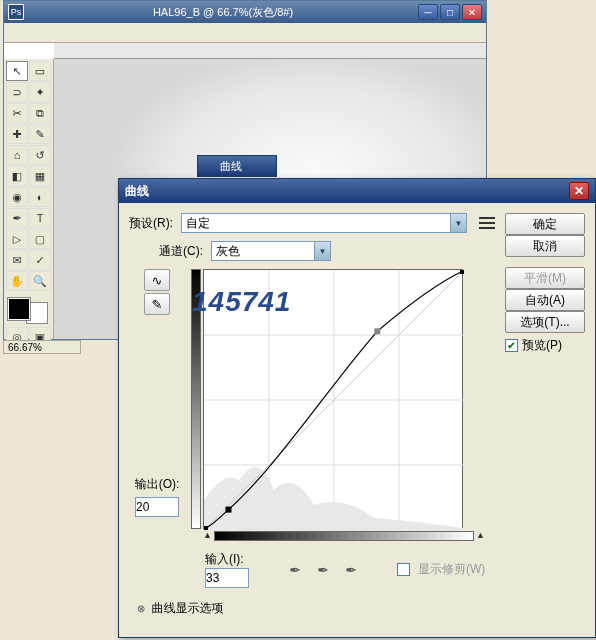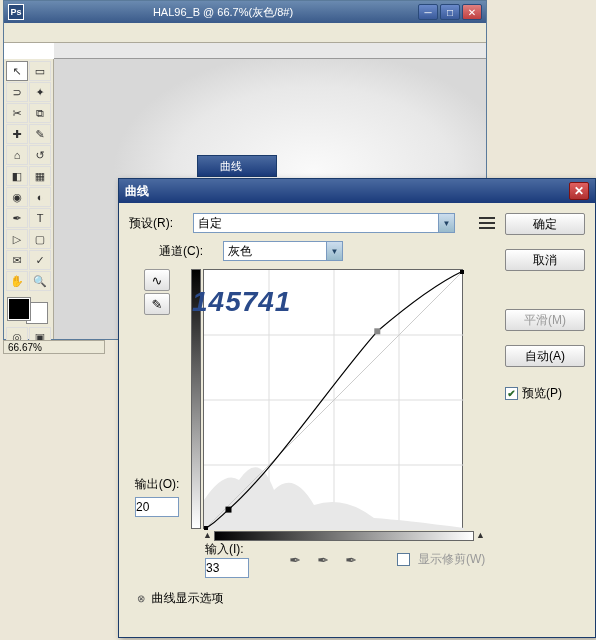--- a/index.html
+++ b/index.html
@@ -1,71 +1,71 @@
 <!DOCTYPE html>
 <html><head>
 <meta charset="utf-8">
 <style>
 *{box-sizing:border-box;margin:0;padding:0;font-family:"Microsoft YaHei","SimSun",sans-serif;font-size:12px}
 body{width:596px;height:640px;background:#ece7d8;position:relative;overflow:hidden}
 .ps-win{position:absolute;left:3px;top:0;width:484px;height:340px;background:#fff;border:1px solid #5a7a9a}
 .ps-titlebar{height:22px;background:linear-gradient(#6a8ab0,#3a5a8a);display:flex;align-items:center;padding:0 4px;color:#fff}
-.ps-icon{width:16px;height:16px;background:#2a4a7a;border:1px solid #fff;color:#fff;display:flex;align-items:center;justify-content:center;font-size:9px;font-weight:bold;margin-right:4px}
+.ps-icon{width:16px;height:16px;background:#2a4a7a;border:1px solid #fff;color:#fff;display:flex;align-items:center;justify-content:center;font-size:9px;font-weight:normal;margin-right:4px}
 .ps-title{flex:1;font-size:11px;text-align:center}
 .win-btns{display:flex;gap:2px}
 .win-btn{width:20px;height:16px;background:linear-gradient(#6a8aca,#3a5a9a);border:1px solid #2a4a7a;border-radius:2px;color:#fff;display:flex;align-items:center;justify-content:center;font-size:10px}
 .win-close{background:linear-gradient(#e08080,#c04040)}
 .ps-menubar{height:20px;background:#ece9d8;border-bottom:1px solid #aca899;display:flex;align-items:center;padding:0 6px;gap:8px;font-size:11px}
 .ps-ruler-h{height:16px;background:#e8e8e8;border-bottom:1px solid #999;margin-left:50px}
 .ps-body{display:flex;height:calc(100% - 58px)}
 .ps-tools{width:50px;background:#ece9d8;border-right:1px solid #aca899;padding:2px;display:flex;flex-wrap:wrap;gap:1px;align-content:flex-start}
 .tool{width:22px;height:20px;background:#ece9d8;border:1px solid #ddd;display:flex;align-items:center;justify-content:center;font-size:11px;color:#333}
 .tool.sel{background:#fff;border:1px solid #888}
 .swatch{width:44px;height:30px;position:relative;margin-top:4px}
 .sw-fg{position:absolute;width:22px;height:22px;background:#000;border:1px solid #fff;outline:1px solid #888;left:2px;top:2px}
 .sw-bg{position:absolute;width:22px;height:22px;background:#fff;border:1px solid #888;right:2px;bottom:2px}
 .ps-canvas{flex:1;background:#fff;position:relative;overflow:hidden}
 .photo{position:absolute;inset:0;background:radial-gradient(ellipse 200px 120px at 60% 40%,#fafafa,#e8e8e8 70%,#d8d8d8)}
-.ps-status{position:absolute;left:3px;top:340px;width:102px;height:14px;background:#ece9d8;border:1px solid #aca899;font-size:10px;padding:0 4px;line-height:14px}
+.ps-status{position:absolute;left:3px;top:340px;width:78px;height:14px;background:#ece9d8;border:1px solid #aca899;font-size:10px;padding:0 4px;line-height:14px}
 
 .dlg-stub{position:absolute;left:197px;top:155px;width:80px;height:22px;background:linear-gradient(#4a6aa0,#1a3a7a);border:1px solid #1a3a6a;color:#fff;padding-left:22px;line-height:20px;font-size:11px}
 
 .curves{position:absolute;left:118px;top:178px;width:478px;height:460px;background:#ece9d8;border:1px solid #1a3a6a;box-shadow:2px 2px 6px rgba(0,0,0,.3)}
 .crv-titlebar{height:24px;background:linear-gradient(#4a6aa0,#1a3a7a);display:flex;align-items:center;padding:0 6px;color:#fff}
 .crv-title{flex:1;font-size:12px;font-weight:bold}
 .crv-close{width:20px;height:18px;background:linear-gradient(#e06060,#b03030);border:1px solid #801010;border-radius:2px;display:flex;align-items:center;justify-content:center;color:#fff;font-weight:bold;font-size:12px}
 .crv-body{padding:10px;display:flex;gap:10px}
 .crv-left{flex:1}
-.crv-right{width:80px;display:flex;flex-direction:column;gap:14px;align-items:stretch}
+.crv-right{width:80px;display:flex;flex-direction:column;gap:0;align-items:stretch}
 .btn{height:22px;background:linear-gradient(#fff,#e0e0e0);border:1px solid #888;border-radius:2px;font-size:12px;display:flex;align-items:center;justify-content:center}
 .btn.dis{color:#999}
 .chk-row{display:flex;align-items:center;gap:4px;font-size:12px;margin-top:4px}
 .chk{width:13px;height:13px;border:1px solid #5a7a9a;background:#fff;display:flex;align-items:center;justify-content:center;color:#2a6a2a;font-size:10px;font-weight:bold}
-.row{display:flex;align-items:center;gap:20px;margin-bottom:8px}
+.row{display:flex;align-items:center;gap:8px;margin-bottom:8px}
 .lbl{font-size:12px}
 .sel-box{flex:1;height:20px;background:#fff;border:1px solid #7a9ac0;display:flex;align-items:center;padding:0 4px;font-size:12px;position:relative}
 .sel-arrow{position:absolute;right:0;top:0;width:16px;height:18px;background:linear-gradient(#cde,#9bc);border-left:1px solid #7a9ac0;display:flex;align-items:center;justify-content:center;font-size:8px;color:#246}
 .menu-icon{width:16px;height:12px;display:flex;flex-direction:column;justify-content:space-between;margin-left:4px}
 .menu-icon span{height:2px;background:#333}
 .graph-wrap{display:flex;gap:6px}
 .out-col{width:56px;display:flex;flex-direction:column;justify-content:flex-end;align-items:center;gap:4px}
 .graph-col{flex:1}
 .tool-row{display:flex;gap:4px;margin-bottom:6px}
 .mini-btn{width:26px;height:22px;background:linear-gradient(#fff,#e0e0e0);border:1px solid #999;border-radius:2px;display:flex;align-items:center;justify-content:center;font-size:13px}
 .graph{width:260px;height:260px;border:1px solid #666;background:#fff;position:relative}
 .grid line{stroke:#ddd;stroke-width:1}
 .diag{stroke:#ccc;stroke-width:1}
 .curve{stroke:#000;stroke-width:1.2;fill:none}
 .pt{fill:#000}
 .pt-sel{fill:#888}
 .hist{fill:#e8e8e8}
 .grad-v{width:10px;height:260px;background:linear-gradient(#000,#fff);border:1px solid #666}
 .grad-h{width:260px;height:10px;background:linear-gradient(90deg,#000,#fff);border:1px solid #666;margin-top:2px}
 .num-box{width:44px;height:20px;background:#fff;border:1px solid #7a9ac0;text-align:left;line-height:18px;font-size:12px}
-.in-row{display:flex;align-items:center;gap:8px;margin-left:76px}
+.in-row{display:flex;align-items:center;gap:8px;margin-top:10px;margin-left:76px}
 .eyedrop{width:20px;height:20px;display:flex;align-items:center;justify-content:center;font-size:14px;color:#555}
 .disc-row{display:flex;align-items:center;gap:6px;margin-top:12px;margin-left:8px;font-size:12px}
 .disc-arrow{font-size:10px;color:#555}
 .watermark{position:absolute;left:192px;top:286px;font-size:28px;font-family:Arial,sans-serif;font-style:italic;font-weight:bold;color:#2a4a8a;letter-spacing:1px;z-index:10;pointer-events:none}
 </style>
 </head>
 <body>
 
 <div class="ps-win">
   <div class="ps-titlebar">
@@ -203,20 +203,21 @@
         <span class="disc-arrow">⊗</span>
         <span>曲线显示选项</span>
       </div>
     </div>
     <div class="crv-right">
       <div class="btn">确定</div>
       <div class="btn">取消</div>
       <div style="height:10px"></div>
       <div class="btn dis">平滑(M)</div>
       <div class="btn">自动(A)</div>
+      <div class="btn">选项(T)...</div>
       <div class="chk-row">
         <div class="chk">✔</div>
         <span>预览(P)</span>
       </div>
     </div>
   </div>
 </div>
 
 <div class="watermark">145741</div>
 

